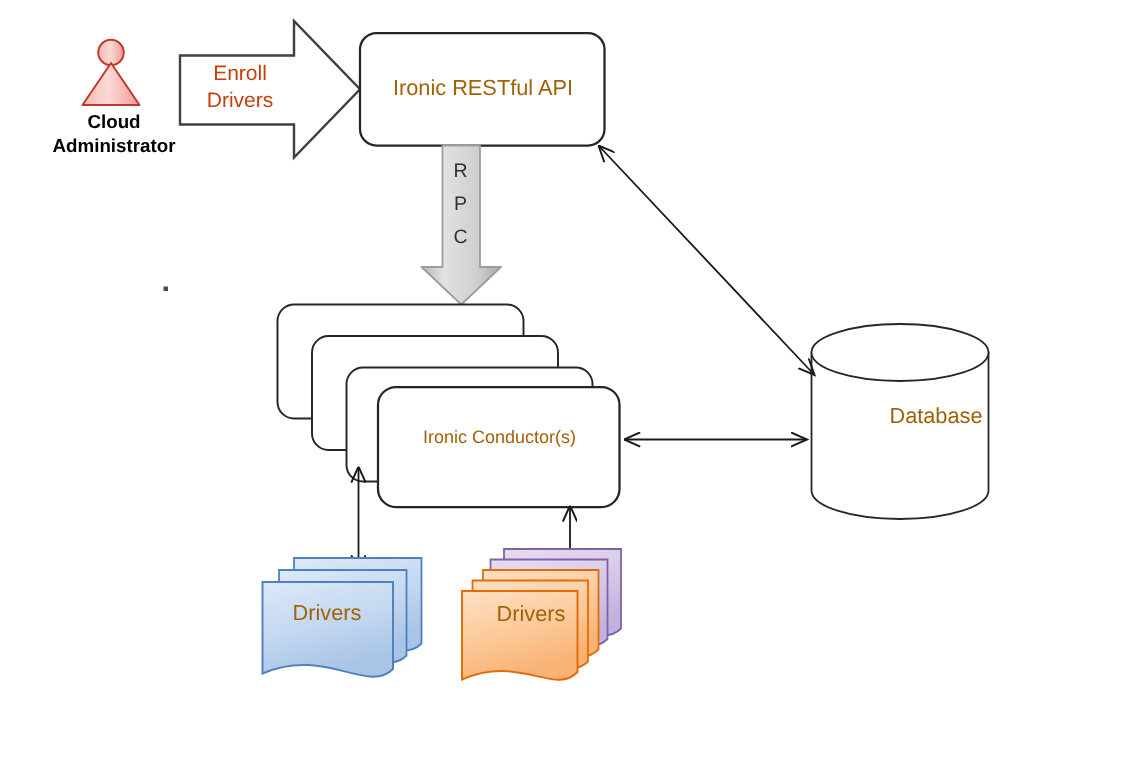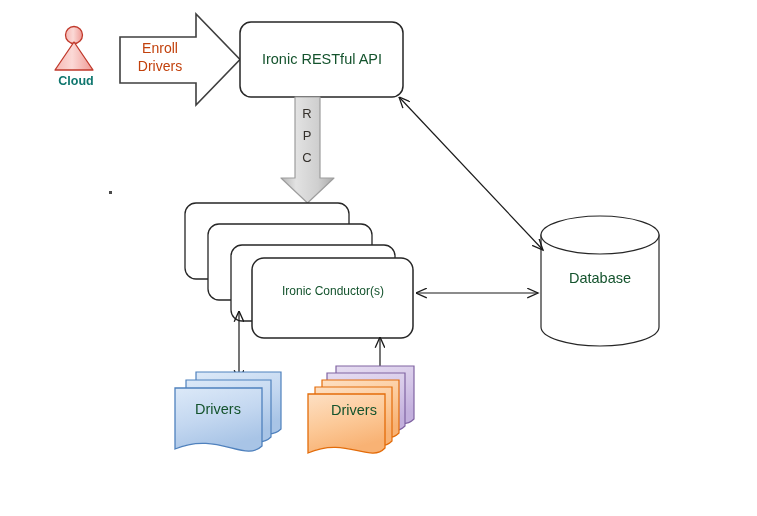--- a/index.html
+++ b/index.html
@@ -20,34 +20,34 @@
   }
   #diagram-svg {
     position: absolute;
     left: 0;
     top: 0;
     width: 757px;
     height: 516px;
   }
   .lbl {
     position: absolute;
-    color: #14532d;
+    color: #a16207;
     font-family: "Liberation Sans", sans-serif;
     text-align: center;
     white-space: nowrap;
     line-height: 1.25;
     pointer-events: none;
   }
   #actor-label {
     left: 18px;
     top: 74px;
     width: 116px;
     font-size: 12.5px;
     font-weight: bold;
-    color: #0f766e;
+    color: #000000;
     white-space: normal;
   }
   #enroll-label {
     left: 118px;
     top: 40px;
     width: 84px;
     font-size: 14px;
     color: #c2410c;
     white-space: normal;
   }
@@ -69,20 +69,21 @@
     left: 255px;
     top: 284px;
     width: 156px;
     font-size: 12px;
   }
   #database-label {
     left: 540px;
     top: 269px;
     width: 120px;
     font-size: 14.5px;
+    padding-left: 24px;
   }
   #drivers-blue-label {
     left: 174px;
     top: 400px;
     width: 88px;
     font-size: 14.5px;
   }
   #drivers-orange-label {
     left: 310px;
     top: 401px;
@@ -175,20 +176,21 @@
       <path d="M336,366 L414,366 L414,419 C399,434 375,407 336,423 Z" fill="url(#gradPurple)" stroke="#8064a2" stroke-width="1.2"></path>
       <path d="M327,373 L405,373 L405,426 C390,441 366,414 327,430 Z" fill="url(#gradPurple)" stroke="#8064a2" stroke-width="1.2"></path>
       <path d="M322,380 L399,380 L399,433 C384,448 360,421 322,437 Z" fill="url(#gradOrange)" stroke="#e36c0a" stroke-width="1.2"></path>
       <path d="M315,387 L392,387 L392,441 C377,456 353,429 315,445 Z" fill="url(#gradOrange)" stroke="#e36c0a" stroke-width="1.2"></path>
       <path d="M308,394 L385,394 L385,448 C370,464 346,436 308,453 Z" fill="url(#gradOrange)" stroke="#e36c0a" stroke-width="1.3"></path>
     </g>
   </svg>
 
   <div class="lbl" id="actor-label">
     <div>Cloud</div>
+    <div>Administrator</div>
   </div>
 
   <div class="lbl" id="enroll-label">
     <div>Enroll</div>
     <div>Drivers</div>
   </div>
 
   <div class="lbl" id="api-label">Ironic RESTful API</div>
 
   <div class="lbl" id="rpc-label">

